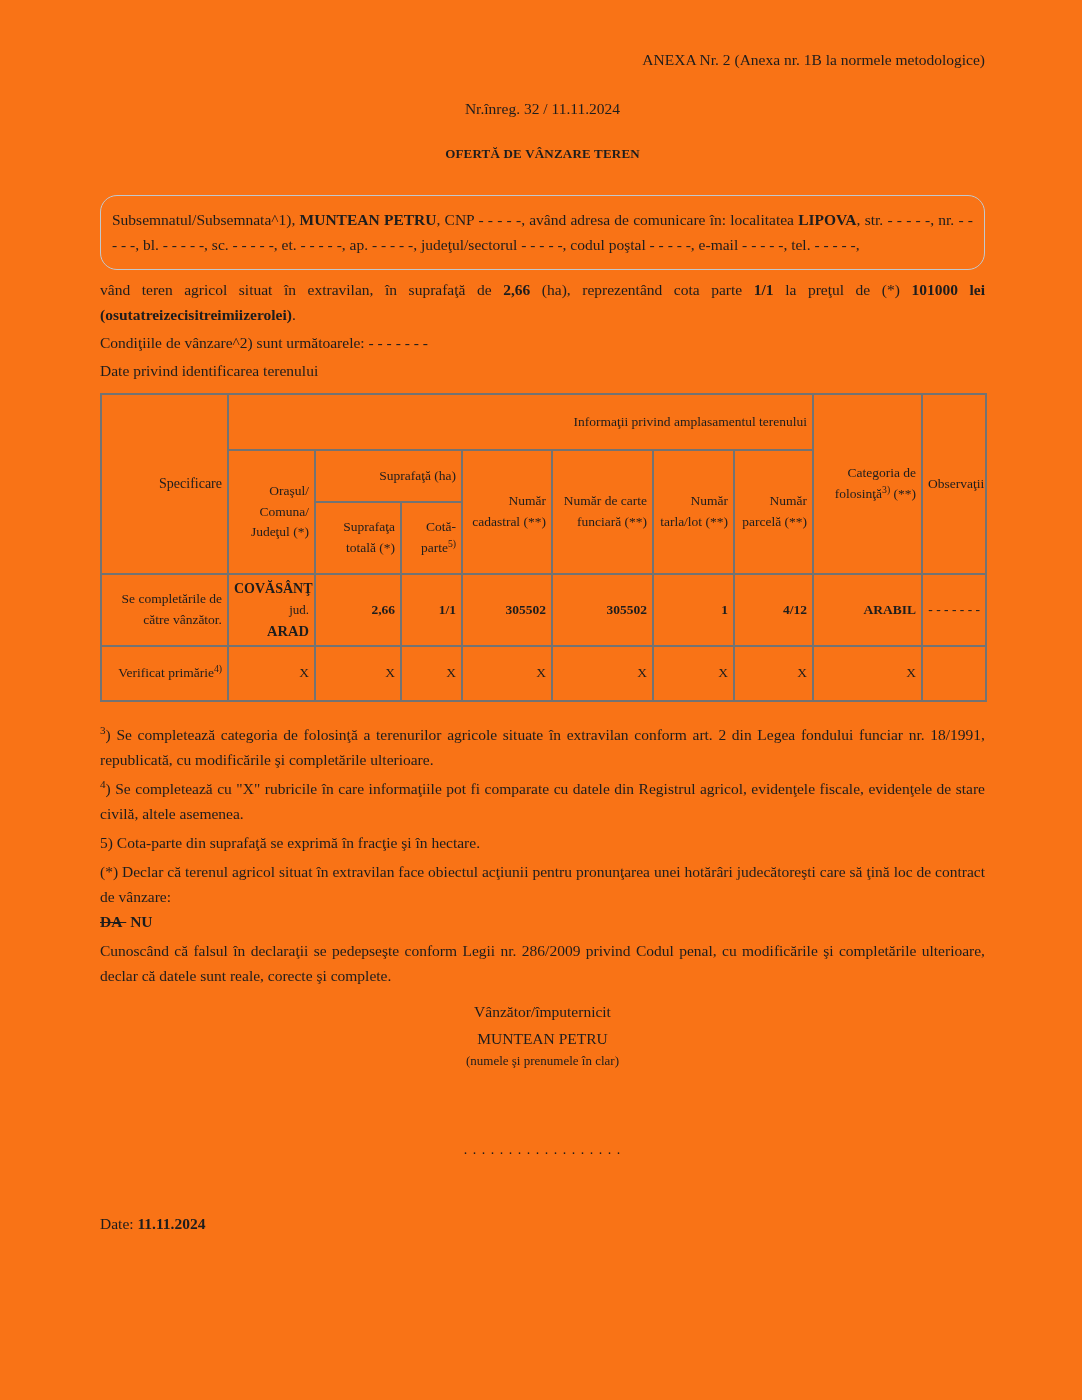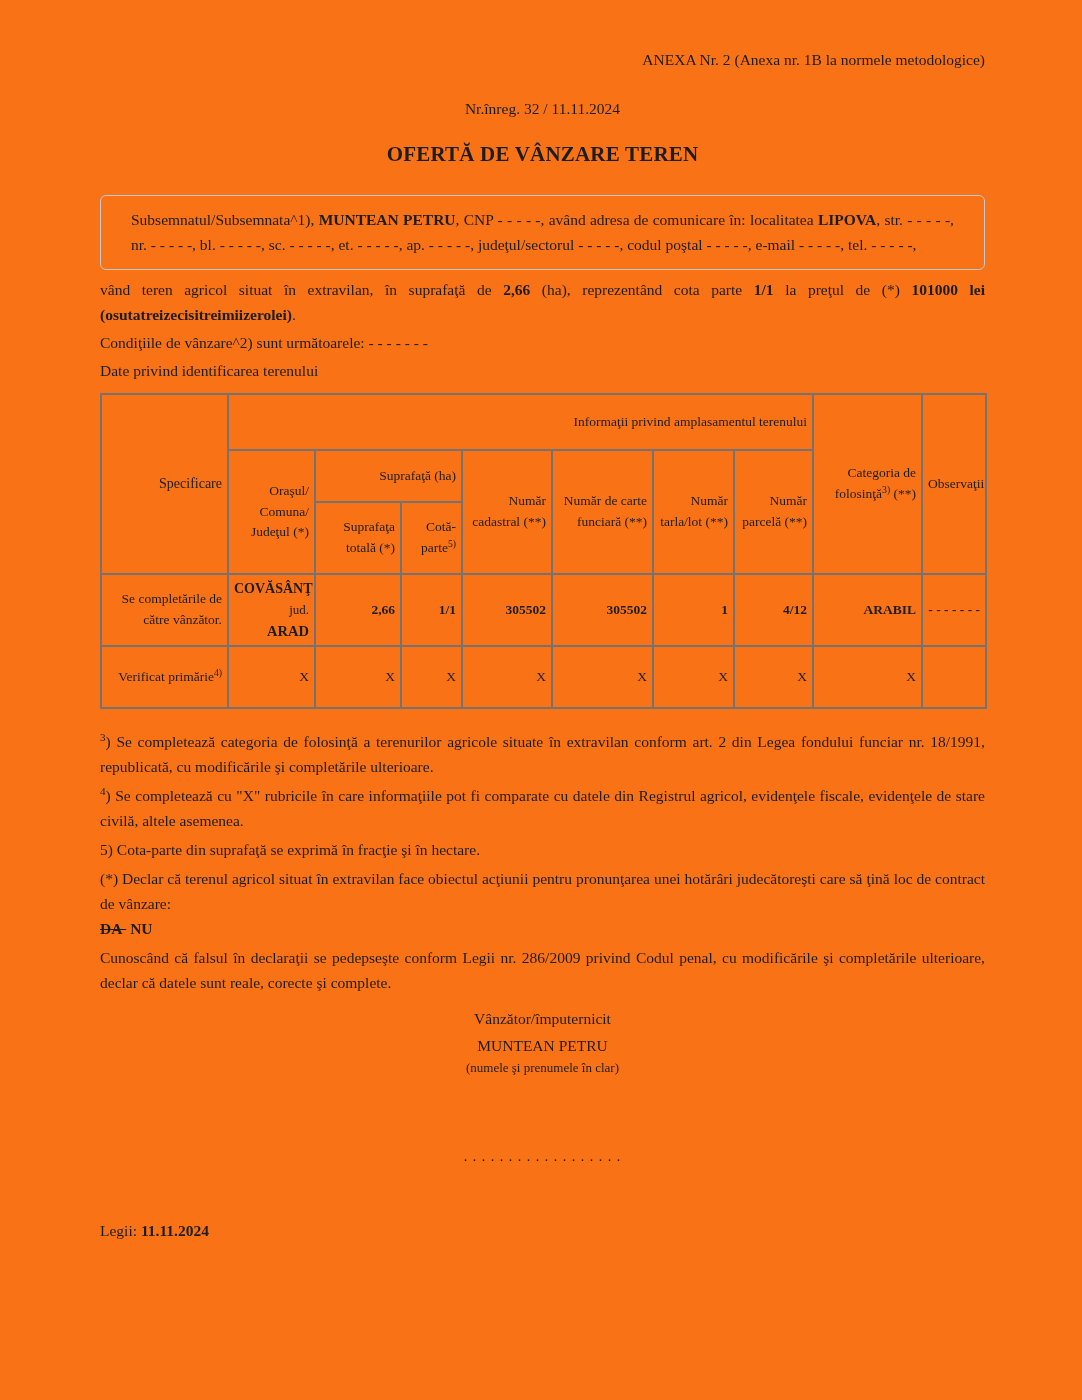--- a/index.html
+++ b/index.html
@@ -14,30 +14,30 @@
     font-size: 15.5px;
     overflow: hidden;
     background: #f97316;
   }
   p { margin: 0; }
   .text-right { text-align: right; line-height: 19px; }
   .reg-line { margin-top: 30px; text-align: center; }
   .doc-title {
     margin: 26px 0 0;
     text-align: center;
-    font-size: 21px;
+    font-size: 13px;
     font-weight: 700;
     letter-spacing: 0.2px;
     line-height: 20px;
   }
   .intro-box {
     margin-top: 31px;
     border: 1px solid #c2c8cd;
-    border-radius: 6px;
-    padding: 12px 30px;
+    border-radius: 17px;
+    padding: 12px 11px;
     line-height: 24.5px;
     text-align: justify;
   }
   .para { margin-top: 7px; line-height: 25px; text-align: justify; }
   .line { margin-top: 3px; line-height: 25px; }
   b, .bold { font-weight: 700; }
 
   table.land {
     border-collapse: collapse;
     table-layout: fixed;
@@ -50,21 +50,21 @@
     vertical-align: middle;
     font-size: 13.5px;
     padding: 3px 5px;
     line-height: 1.55;
     overflow: hidden;
   }
   tr.hrow1 { height: 56px; }
   tr.hrow2 { height: 52px; }
   tr.hrow3 { height: 72px; }
   tr.drow1 { height: 70px; }
-  tr.drow2 { height: 62px; padding-left: 32px; }
+  tr.drow2 { height: 55px; padding-left: 32px; }
   td.ta-left { text-align: left; }
   .cell-city-l1 { font-weight: 700; font-size: 14px; }
   .cell-city-l2 { font-size: 13px; }
   .cell-city-l3 { font-weight: 700; font-size: 14.5px; }
   .seller-val { font-weight: 700; }
   td.x-cell { font-size: 22px; font-weight: 400; }
   sup { font-size: 0.72em; line-height: 0; }
 
   .fnotes { margin-top: 20px; }
   .fn { margin-top: 4px; line-height: 25px; text-align: justify; }
@@ -168,15 +168,15 @@
     <p class="fn">Cunoscând că falsul în declaraţii se pedepseşte conform Legii nr. 286/2009 privind Codul penal, cu modificările şi completările ulterioare, declar că datele sunt reale, corecte şi complete.</p>
   </div>
 
   <div class="sig">
     <p class="sig-role">Vânzător/împuternicit</p>
     <p class="sig-name">MUNTEAN PETRU</p>
     <p class="sig-note">(numele şi prenumele în clar)</p>
     <p class="dots">. . . . . . . . . . . . . . . . . .</p>
   </div>
 
-  <p class="date-line"><span>Legii: </span><b>11.11.2024</b></p>
+  <p class="date-line"><span>Date: </span><b>11.11.2024</b></p>
 
 </div>
 
 </body></html>

